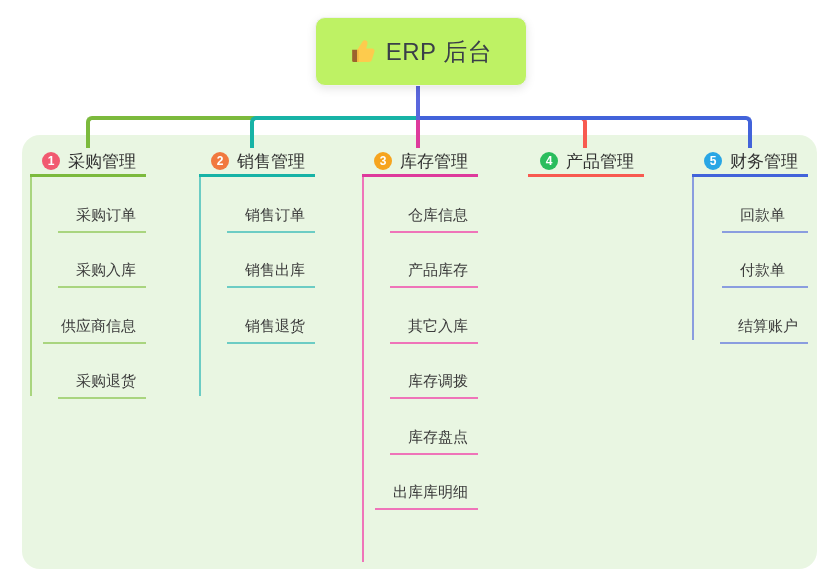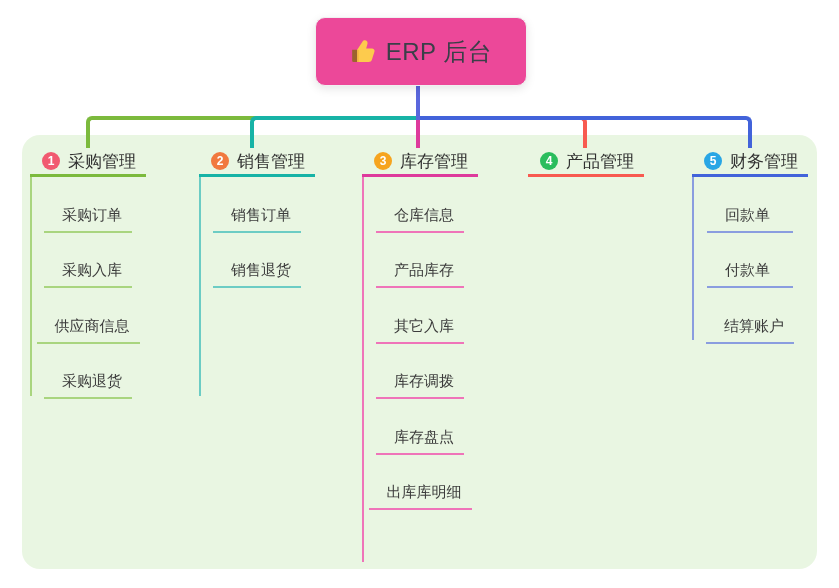--- a/index.html
+++ b/index.html
@@ -8,21 +8,21 @@
     font-family:"Liberation Sans","DejaVu Sans",sans-serif;
   }
   
   .panel{
     position:absolute;left:22px;top:135px;width:795px;height:434px;
     background:var(--panel,#E9F6E2);border-radius:18px;
   }
   
   .root-node{
     position:absolute;left:315px;top:17px;width:210px;height:67px;
-    background:#ec4899;border:1px solid #f0f0f0;border-radius:10px;
+    background:#bef264;border:1px solid #f0f0f0;border-radius:10px;
     box-shadow:0 3px 10px rgba(0,0,0,.10);
     display:flex;align-items:center;justify-content:center;gap:10px;
   }
   .root-label{font-size:24px;color:#3a3f48;letter-spacing:.5px;}
   .root-icon{display:flex;align-items:center;}
   
   .trunk{position:absolute;left:416px;top:84px;width:4px;height:36px;background:var(--trunk,#5A67DD);}
   .elbow{position:absolute;top:116px;height:32px;box-sizing:border-box;background:transparent;}
   .elbow-left{border-top:4px solid;border-left:4px solid;border-top-left-radius:6px;}
   .elbow-right{border-top:4px solid;border-right:4px solid;border-top-right-radius:6px;}
@@ -53,21 +53,21 @@
     color:#fff;font-size:12px;font-weight:bold;
     display:flex;align-items:center;justify-content:center;
   }
   .branch-1 .badge{background:var(--badge1,#F15A70);}
   .branch-2 .badge{background:var(--badge2,#F1793F);}
   .branch-3 .badge{background:var(--badge3,#F6A41F);}
   .branch-4 .badge{background:var(--badge4,#2ABD5D);}
   .branch-5 .badge{background:var(--badge5,#29A6E5);}
   .branch-label{font-size:17px;color:#303030;white-space:nowrap;font-family:Liberation Mono, monospace;}
   
-  .children{position:relative;display:flex;flex-direction:column;align-items:center;}
+  .children{position:relative;display:flex;flex-direction:column;align-items:flex-end;}
   .child-line{position:absolute;left:0;top:0;width:2px;}
   .branch-1 .child-line{height:219px;background:var(--b1l,#A9D57F);}
   .branch-2 .child-line{height:219px;background:var(--b2l,#6CCCC4);}
   .branch-3 .child-line{height:385px;background:var(--b3l,#EF74B9);}
   .branch-4 .child-line{height:163px;background:var(--b4l,#FB928A);}
   .branch-5 .child-line{height:163px;background:var(--b5l,#8A9DDF);}
   .child{
     height:55.5px;box-sizing:border-box;min-width:86px;
     display:flex;align-items:flex-end;white-space:nowrap;
     padding:0 10px 6px 18px;border-bottom:2px solid;
@@ -120,20 +120,21 @@
   </div>
 
   <div class="branch branch-2">
     <div class="branch-title">
       <span class="badge">2</span>
       <span class="branch-label">销售管理</span>
     </div>
     <div class="children">
       <div class="child-line"></div>
       <div class="child">销售订单</div>
+      <div class="child">销售出库</div>
       <div class="child">销售退货</div>
     </div>
   </div>
 
   <div class="branch branch-3">
     <div class="branch-title">
       <span class="badge">3</span>
       <span class="branch-label">库存管理</span>
     </div>
     <div class="children">

